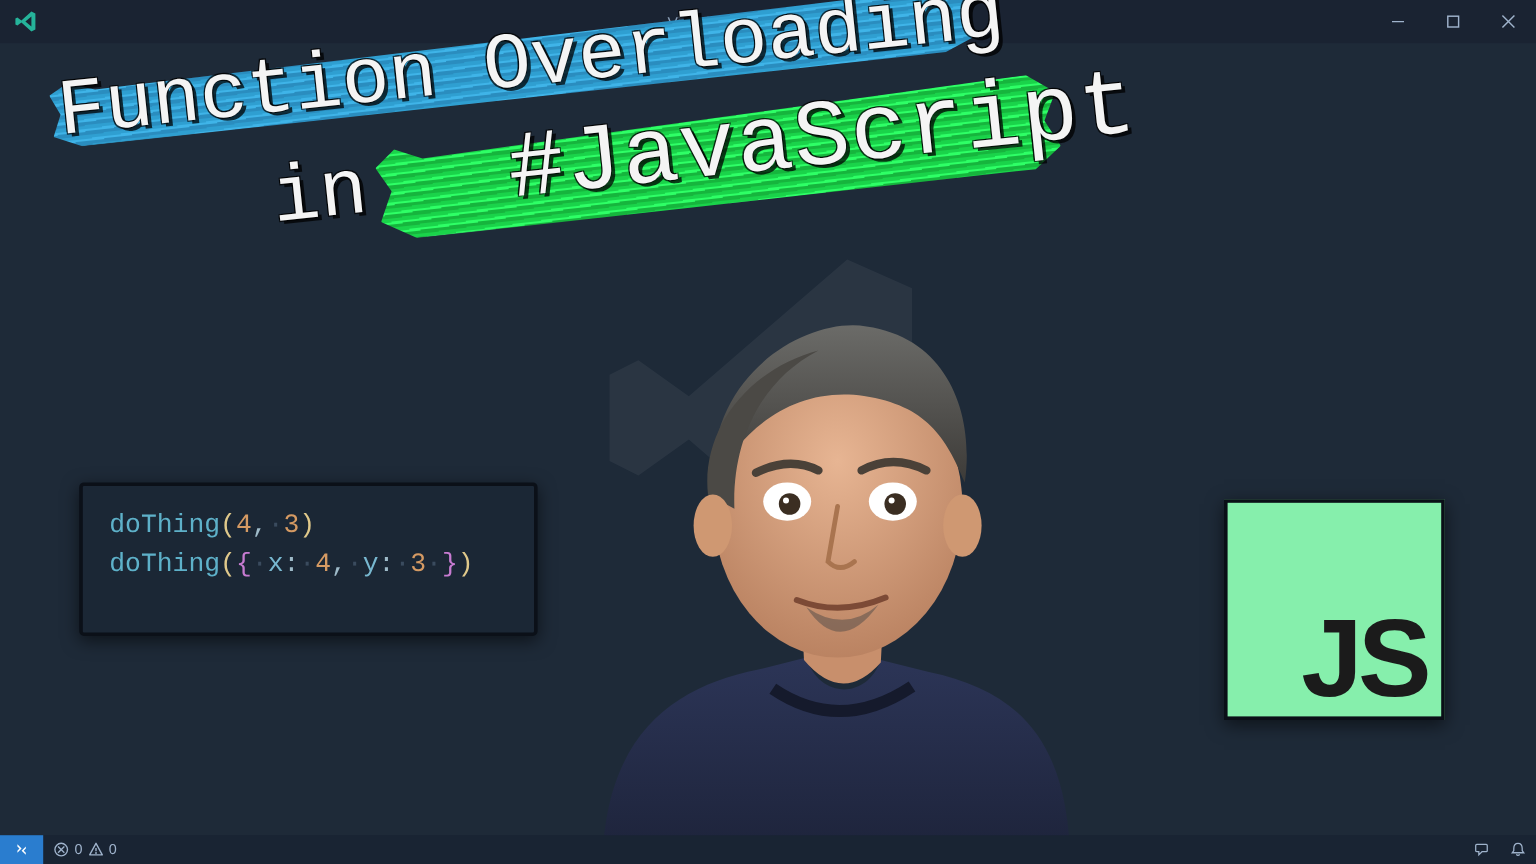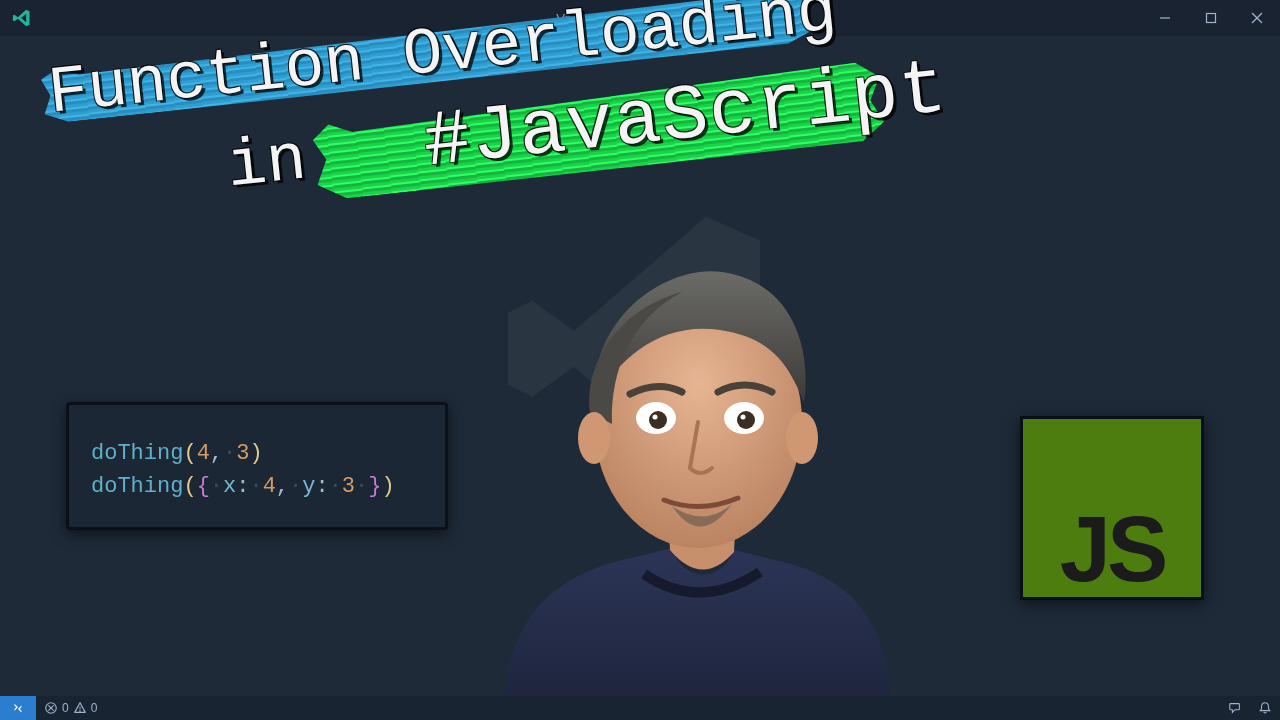--- a/index.html
+++ b/index.html
@@ -74,42 +74,42 @@
 
   
   .code-box {
     position: absolute;
     left: 66px; top: 366px;
     width: 382px; height: 128px;
     background: #1b2735;
     border: 3px solid #0b1018;
     border-radius: 4px;
     box-shadow: 0 4px 14px rgba(0,0,0,0.55);
-    padding: 32px 22px;
+    padding: 16px 22px;
     font-family: "Consolas","Menlo","Courier New",monospace;
     font-size: 22px;
     line-height: 1.5;
   }
   .tok-fn   { color: #5eb1c9; }
   .tok-p    { color: #e0c98b; }
   .tok-num  { color: #d59a63; }
   .tok-sep  { color: #9fbbc9; }
   .tok-key  { color: #78b8d0; }
   .tok-br   { color: #c77bd1; }
   .tok-ws   { color: #3a4b5e; }
 
   
   .js-badge {
     position: absolute;
     right: 76px; bottom: 96px;
     width: 184px; height: 184px;
-    background: #4d7c0f;
+    background: #86efac;
     border: 3px solid #0a0f17;
     box-shadow: 0 4px 14px rgba(0,0,0,0.55);
-    display: flex; align-items: flex-end; justify-content: center;
+    display: flex; align-items: flex-end; justify-content: flex-end;
     padding: 6px 12px 2px;
   }
   .js-badge span {
     font-family: Arial, Helvetica, sans-serif;
     font-weight: 800;
     font-size: 92px;
     color: #1b1b1b;
     letter-spacing: -4px;
     line-height: 1;
   }

